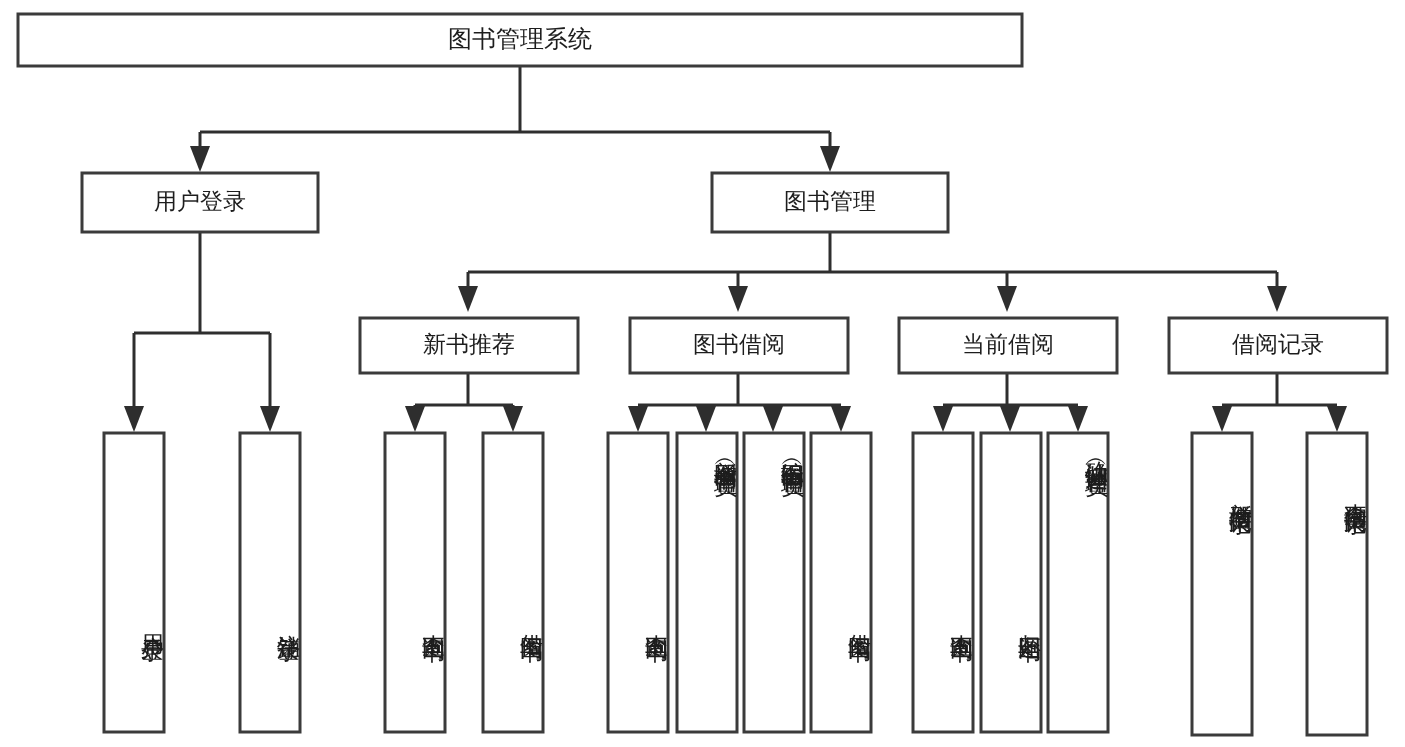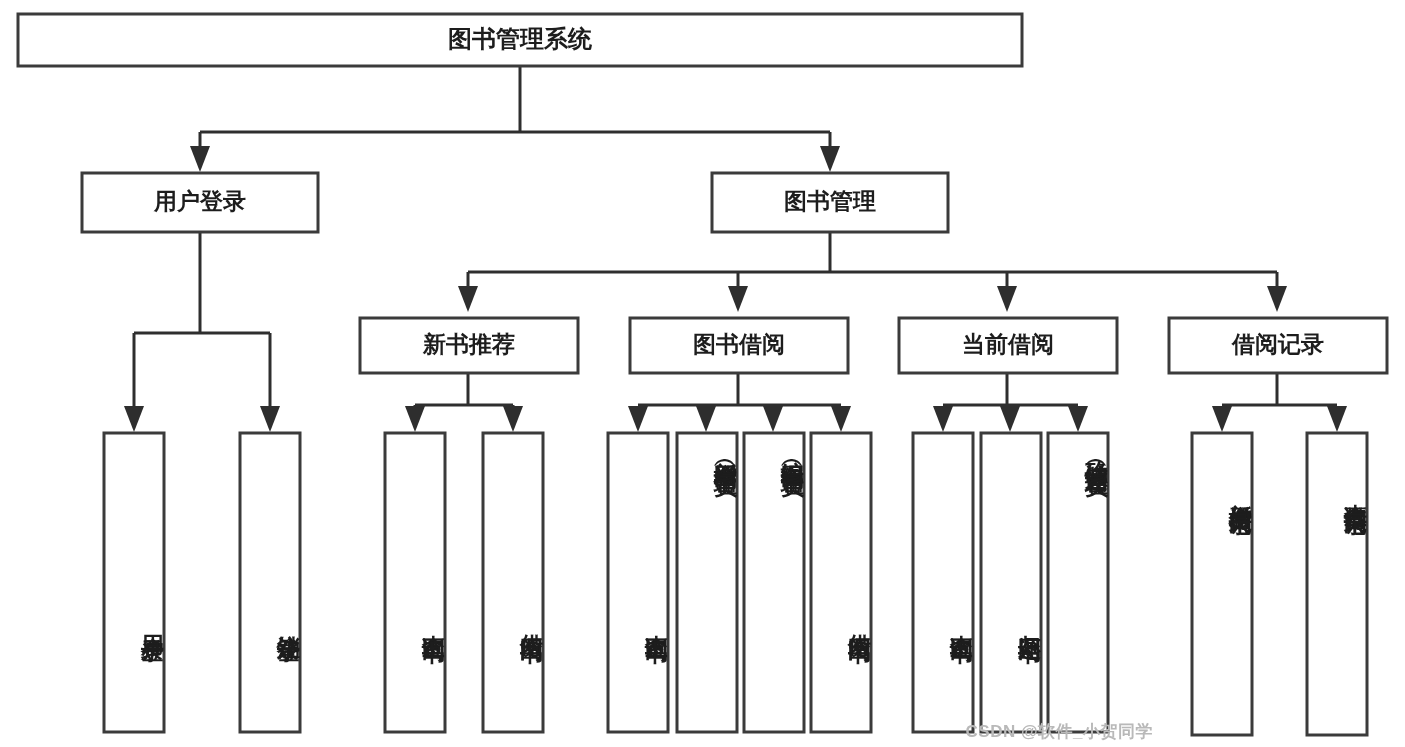--- a/index.html
+++ b/index.html
@@ -11,21 +11,20 @@
     width: 1405px;
     height: 747px;
     font-family: "Liberation Sans", "DejaVu Sans", sans-serif;
     overflow: hidden;
     position: relative;
   }
   #diagram-root {
     position: relative;
     width: 1161px;
     height: 747px;
-    font-weight: bold;
   }
   svg.diagram {
     position: absolute;
     top: 0;
     left: 0;
     width: 1405px;
     height: 747px;
     display: block;
   }
   .node-box {
@@ -195,14 +194,13 @@
   <div class="leaf-label" style="left:744px; top:443px; width:60px; height:292px;">编辑图书（管理员）</div>
   <div class="leaf-label" style="left:811px; top:505px; width:60px; height:230px; text-align:center;">借阅图书</div>
 
   <div class="leaf-label" style="left:913px; top:505px; width:60px; height:230px; text-align:center;">查询图书</div>
   <div class="leaf-label" style="left:981px; top:505px; width:60px; height:230px; text-align:center;">归还图书</div>
   <div class="leaf-label" style="left:1048px; top:443px; width:60px; height:292px;">确认归还（管理员）</div>
 
   <div class="leaf-label" style="left:1192px; top:485px; width:60px; height:250px;">新增借阅记录</div>
   <div class="leaf-label" style="left:1307px; top:485px; width:60px; height:250px;">查询借阅记录</div>
 
-  <div class="watermark">CSDN @软件_小贺同学</div>
 </div>
 
 </body></html>

